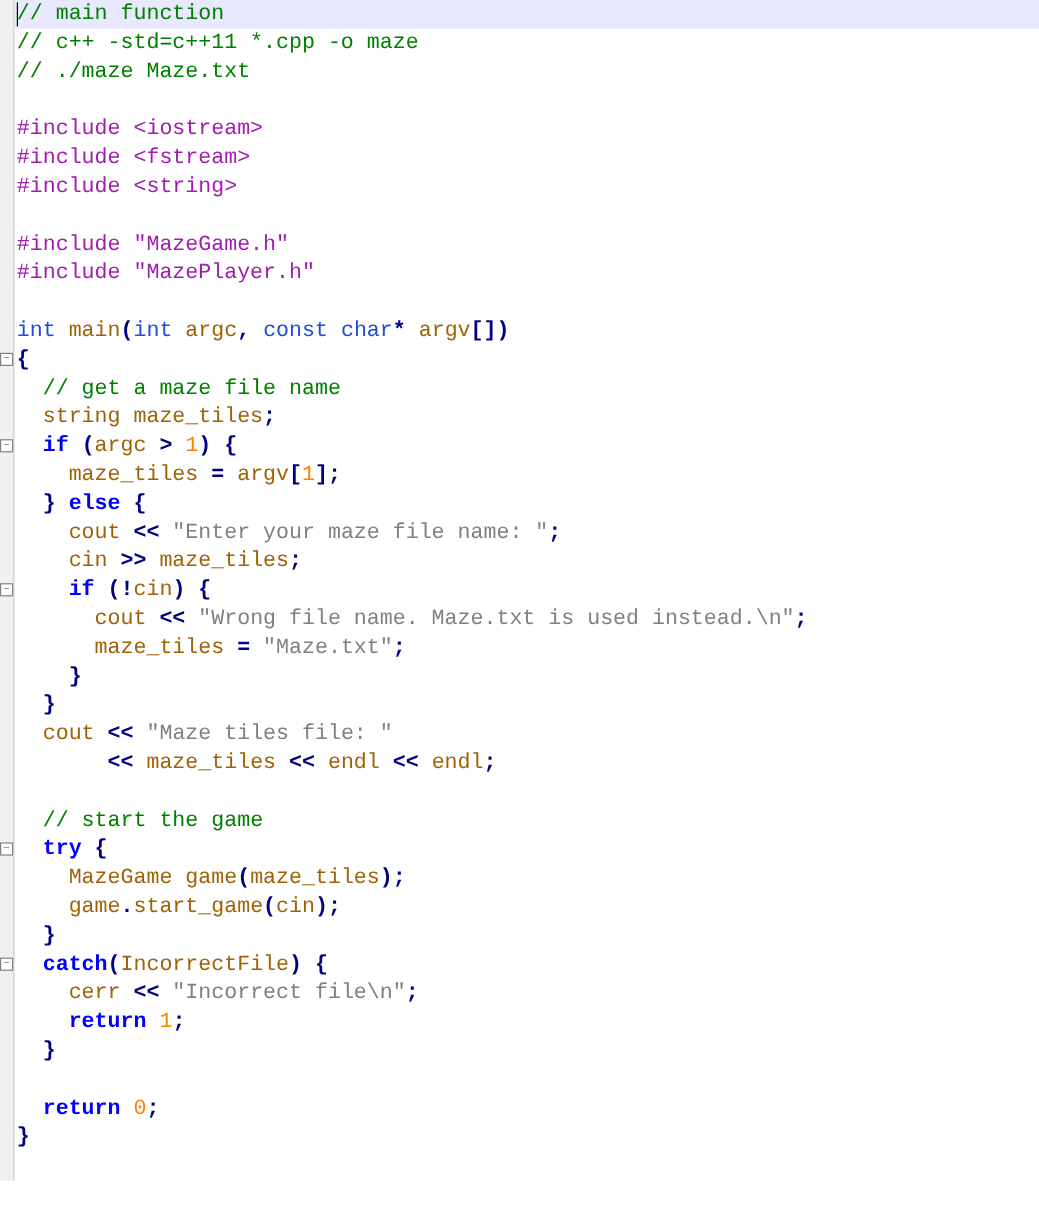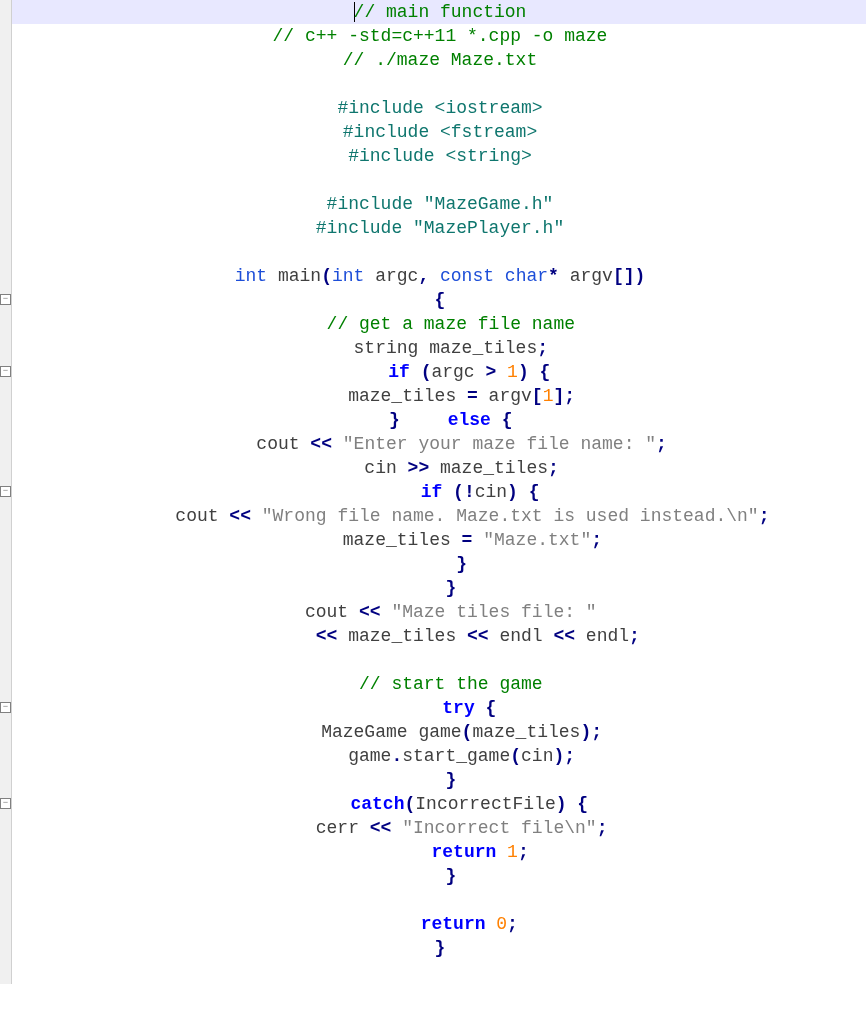--- a/index.html
+++ b/index.html
@@ -29,32 +29,31 @@
     line-height: 9px;
     text-align: center;
     color: #808080;
     cursor: pointer;
   }
   .code {
     flex: 1;
     padding: 0;
     white-space: pre;
     overflow: hidden;
-    text-align: center;
   }
   .line { display: block; height: 24px; padding-left: 2px; }
   .hl { background: #e8e8ff; }
   .comment { color: #008000; }
-  .preproc { color: #0f766e; }
-  .keyword { color: #0000ff; font-weight: bold; margin-left: 37px; }
+  .preproc { color: #a21caf; }
+  .keyword { color: #0000ff; font-weight: bold; }
   .type { color: #1d4ed8; }
   .string { color: #808080; }
   .number { color: #ff8000; }
   .op { color: #000080; font-weight: bold; }
-  .ident { color: #404040; }
+  .ident { color: #a16207; }
   .cursor {
     display: inline-block;
     width: 1px;
     height: 20px;
     background: #000;
     vertical-align: text-bottom;
     margin-right: -1px;
   }
 </style>
 </head>

